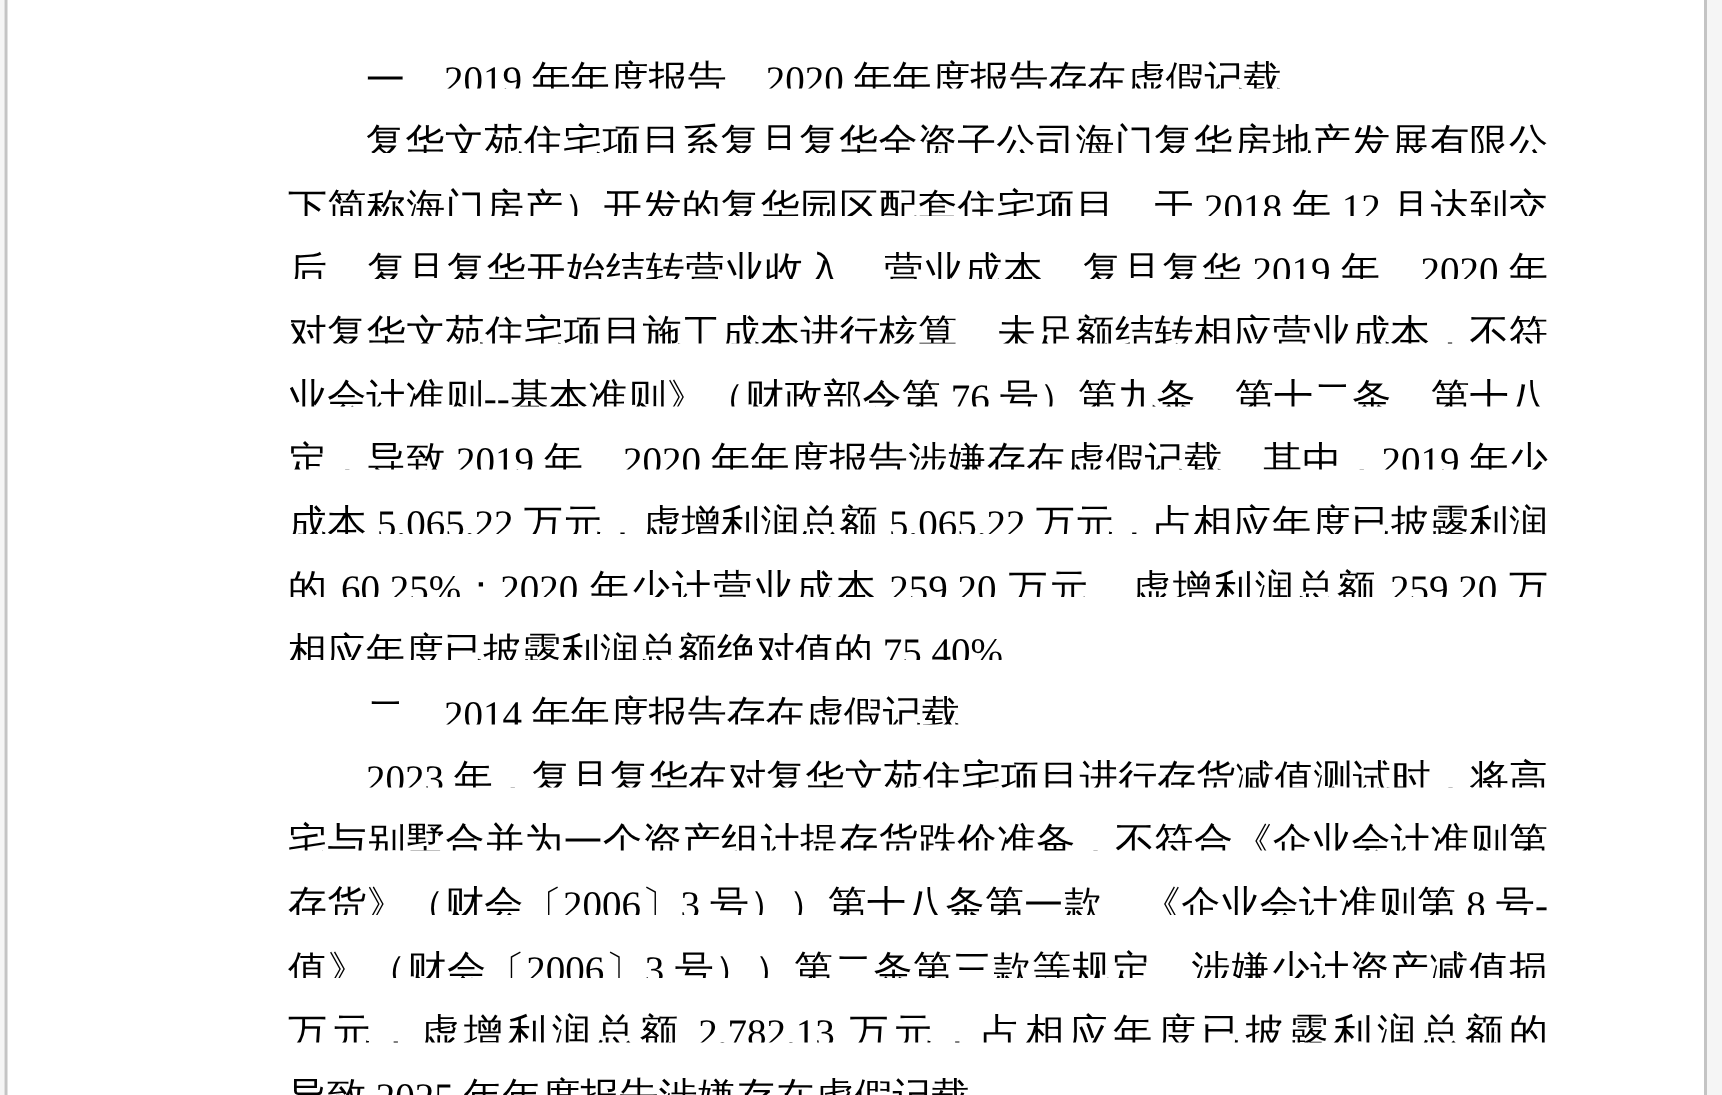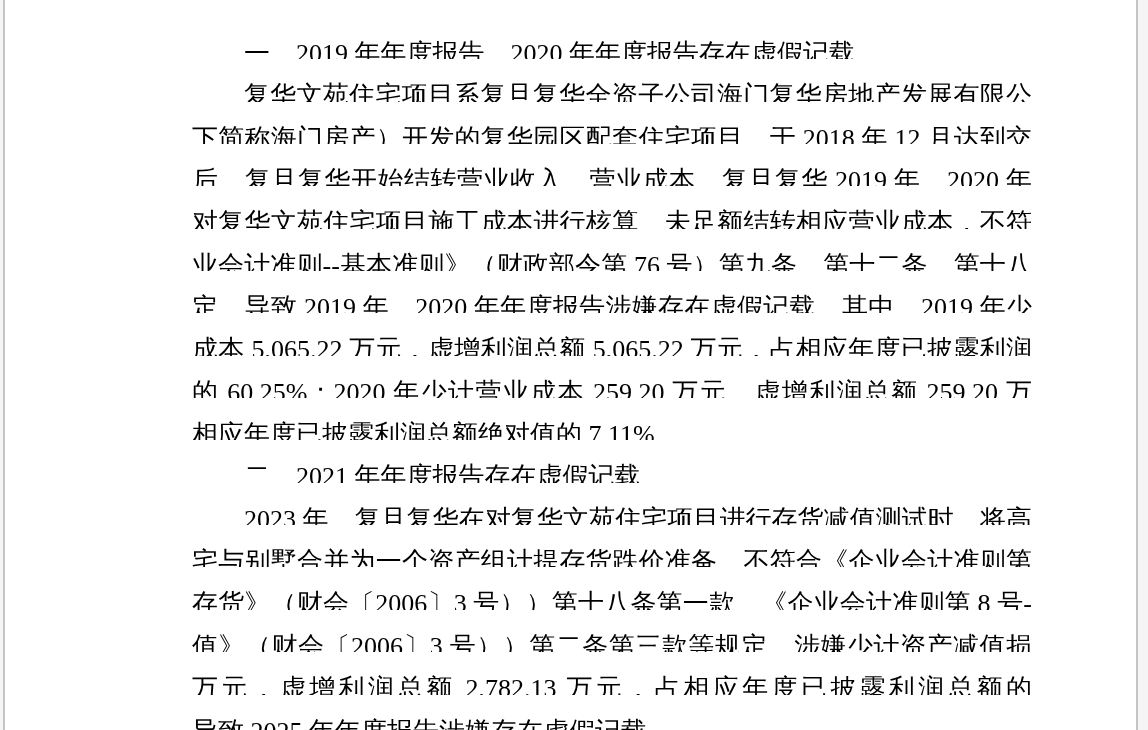--- a/index.html
+++ b/index.html
@@ -56,22 +56,22 @@
 
   <div class="line indent">一、2019 年年度报告、2020 年年度报告存在虚假记载</div>
       <div class="line indent justify">复华文苑住宅项目系复旦复华全资子公司海门复华房地产发展有限公司（以</div>
       <div class="line justify">下简称海门房产）开发的复华园区配套住宅项目，于 2018 年 12 月达到交房条件</div>
       <div class="line justify">后，复旦复华开始结转营业收入、营业成本。复旦复华 2019 年、2020 年未审慎</div>
       <div class="line justify">对复华文苑住宅项目施工成本进行核算、未足额结转相应营业成本，不符合《企</div>
       <div class="line justify">业会计准则--基本准则》（财政部令第 76 号）第九条、第十二条、第十八条的规</div>
       <div class="line justify">定，导致 2019 年、2020 年年度报告涉嫌存在虚假记载。其中，2019 年少计营业</div>
       <div class="line justify">成本 5,065.22 万元，虚增利润总额 5,065.22 万元，占相应年度已披露利润总额</div>
       <div class="line justify">的 60.25%；2020 年少计营业成本 259.20 万元，虚增利润总额 259.20 万元，占</div>
-      <div class="line">相应年度已披露利润总额绝对值的 7.11%。</div>
-      <div class="line indent">二、2021 年年度报告存在虚假记载</div>
+      <div class="line">相应年度已披露利润总额绝对值的 75.40%。</div>
+      <div class="line indent">二、2014 年年度报告存在虚假记载</div>
       <div class="line indent justify">2023 年，复旦复华在对复华文苑住宅项目进行存货减值测试时，将高层住</div>
       <div class="line justify">宅与别墅合并为一个资产组计提存货跌价准备，不符合《企业会计准则第 1 号--</div>
       <div class="line justify">存货》（财会〔2006〕3 号））第十八条第一款、《企业会计准则第 8 号--资产减</div>
       <div class="line justify">值》（财会〔2006〕3 号））第二条第三款等规定，涉嫌少计资产减值损失 2,782.13</div>
       <div class="line justify">万元，虚增利润总额 2,782.13 万元，占相应年度已披露利润总额的 118.48%，</div>
       <div class="line">导致 2025 年年度报告涉嫌存在虚假记载。</div>
     </div>
 </div>
 
 </body></html>

